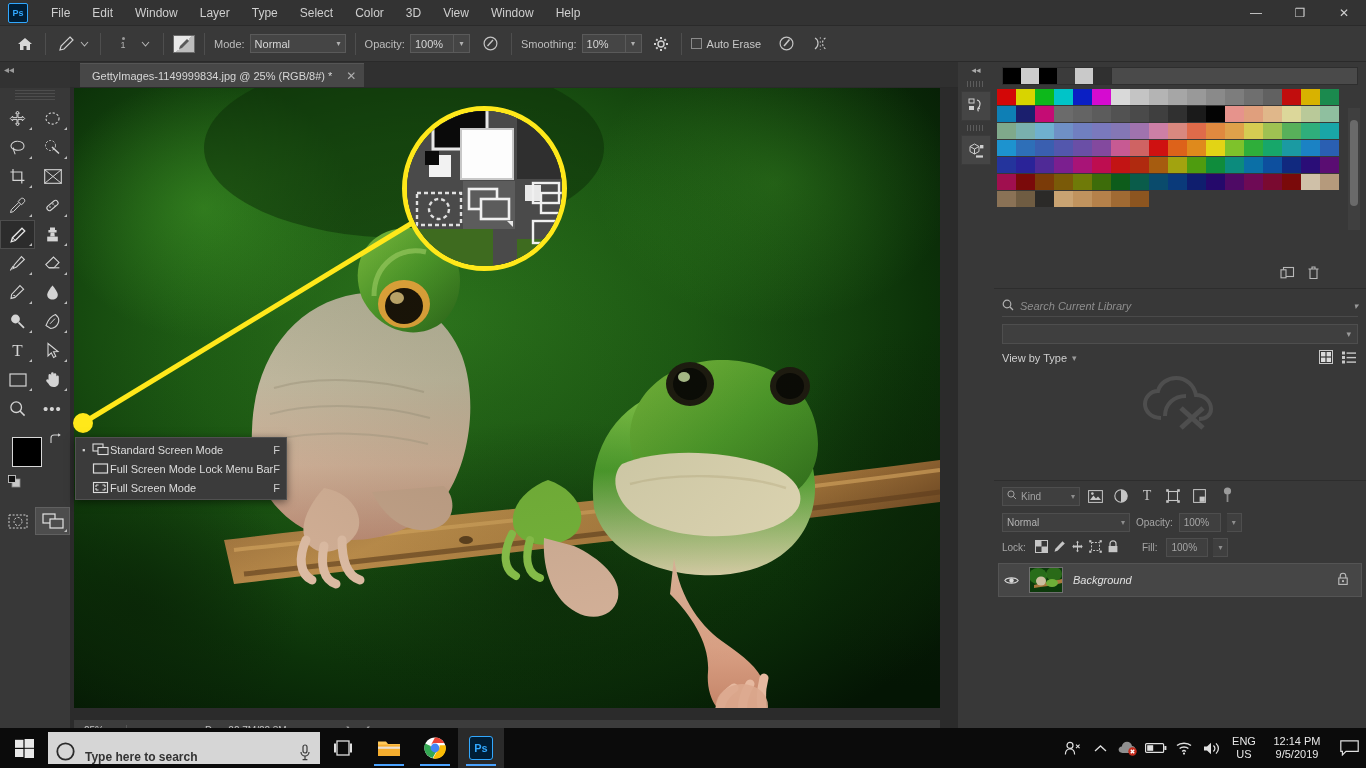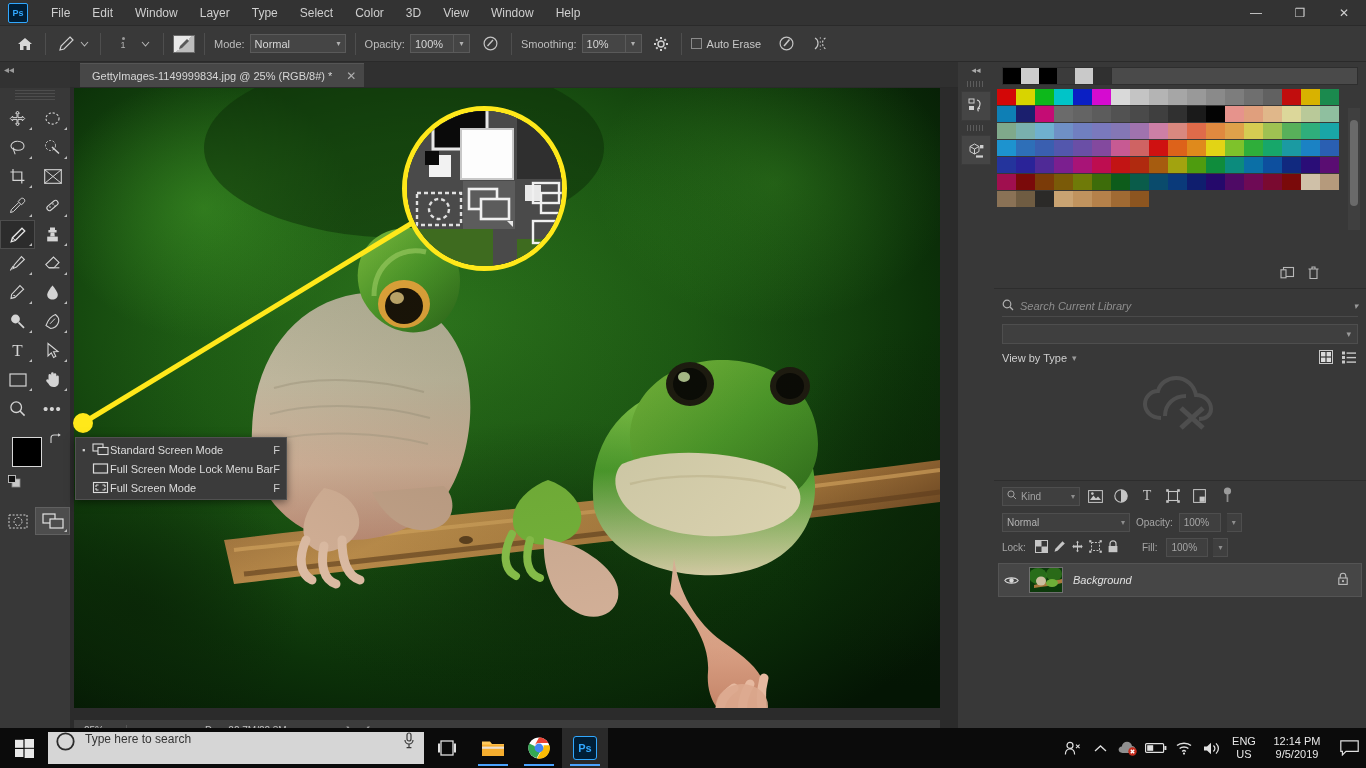--- a/index.html
+++ b/index.html
@@ -194,22 +194,22 @@
   .layer-thumb { width:34px; height:26px; margin-left:6px; border:1px solid #6f6f6f; overflow:hidden; position:relative;}
   .layer-name { margin-left:10px; font-style:italic; font-size:11px; color:#e0e0e0; }
   .layers-footer { position:absolute; bottom:0; left:0; width:372px; height:28px;
                    background:#383838; border-top:1px solid #2d2d2d;
                    display:flex; align-items:center; justify-content:flex-end; gap:16px; padding-right:14px;}
 
   
   .taskbar { position:absolute; left:0; bottom:0; width:1366px; height:40px; background:#0b0b0b;
              display:flex; align-items:center; }
   .start { width:48px; height:40px; display:flex; align-items:center; justify-content:center;}
-  .tb-search { width:376px; height:32px; background:#d6d6d6; color:#2b2b2b; display:flex;
-               align-items:flex-start; font-size:12px; padding:0 8px; }
+  .tb-search { width:272px; height:32px; background:#d6d6d6; color:#2b2b2b; display:flex;
+               align-items:flex-end; font-size:12px; padding:0 8px;font-weight:bold; }
   .tb-search .txt { margin-left:10px; color:#333; }
   .tb-app { width:46px; height:40px; display:flex; align-items:center; justify-content:center; position:relative;}
   .tb-app.open::after { content:""; position:absolute; bottom:2px; left:8px; width:30px; height:2px; background:#4aa3ff;}
   .tb-app.active { background:#2a2a2a; }
   .tray { position:absolute; right:0; display:flex; align-items:center; height:40px; gap:0; }
   .tray-ico { width:28px; height:40px; display:flex; align-items:center; justify-content:center; color:#e6e6e6;}
   .tray-lang { width:36px; text-align:center; font-size:11px; color:#e8e8e8; line-height:13px; }
   .tray-clock { width:70px; text-align:center; font-size:11px; color:#e8e8e8; line-height:13px; }
   .tray-action { width:34px; height:40px; display:flex; align-items:center; justify-content:center; color:#e6e6e6;}
 </style>

